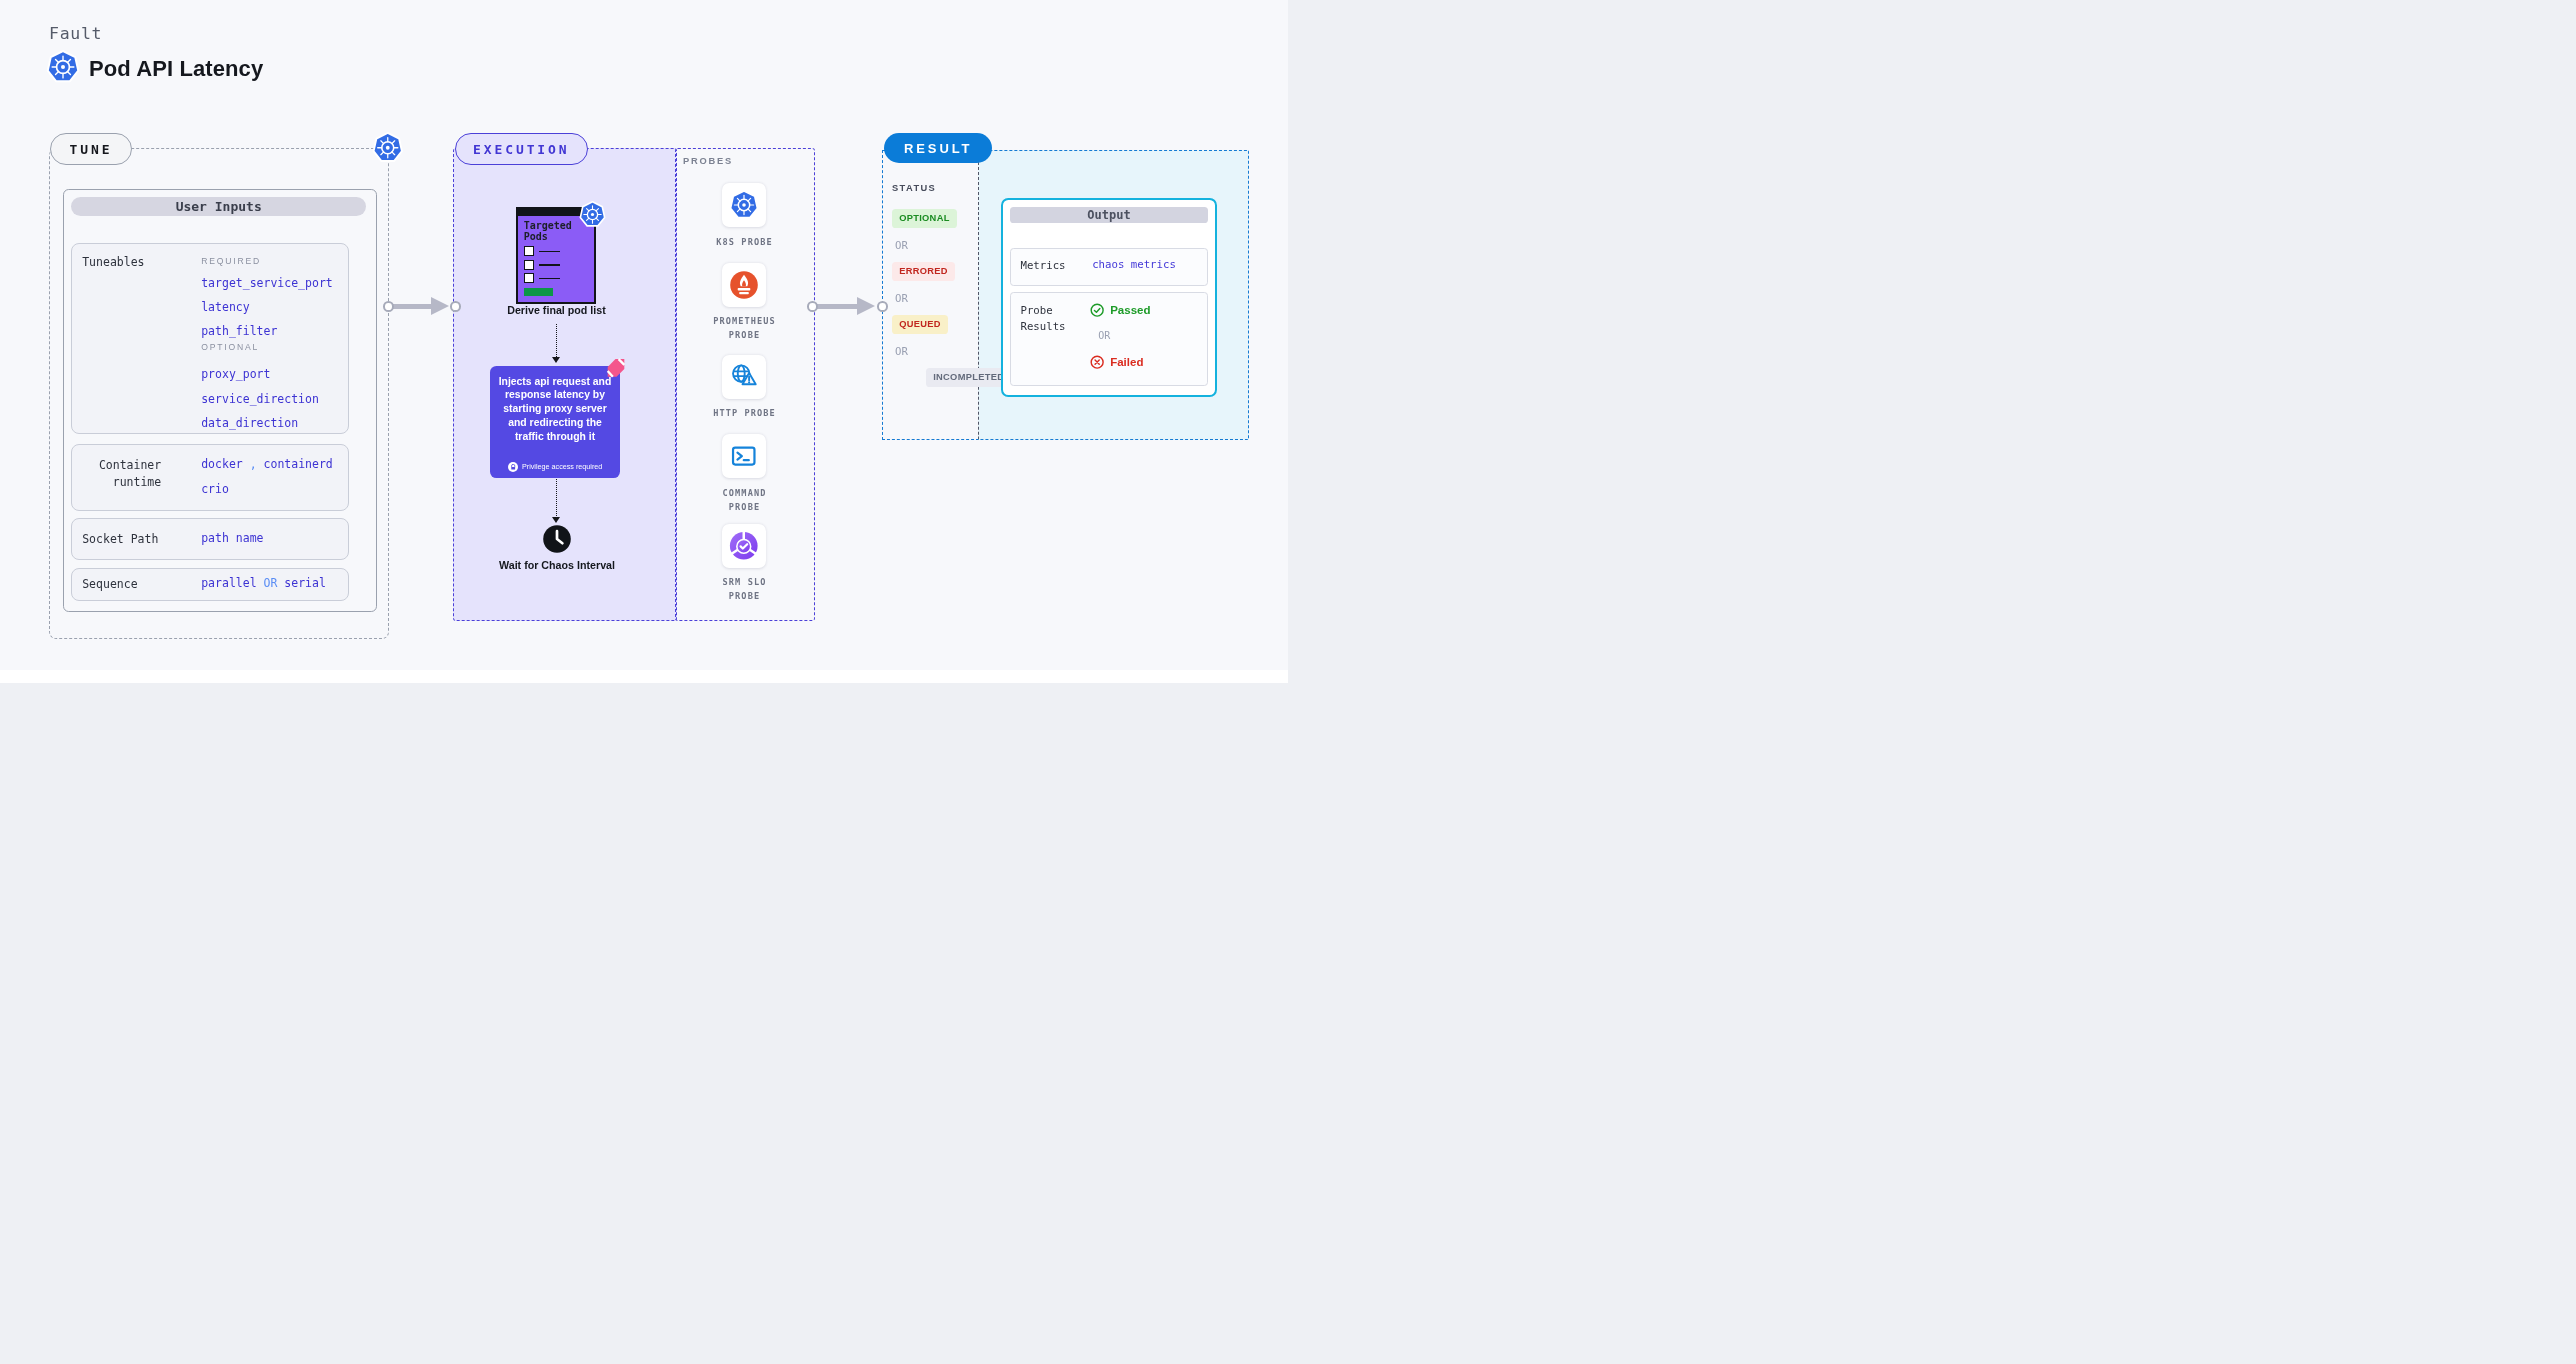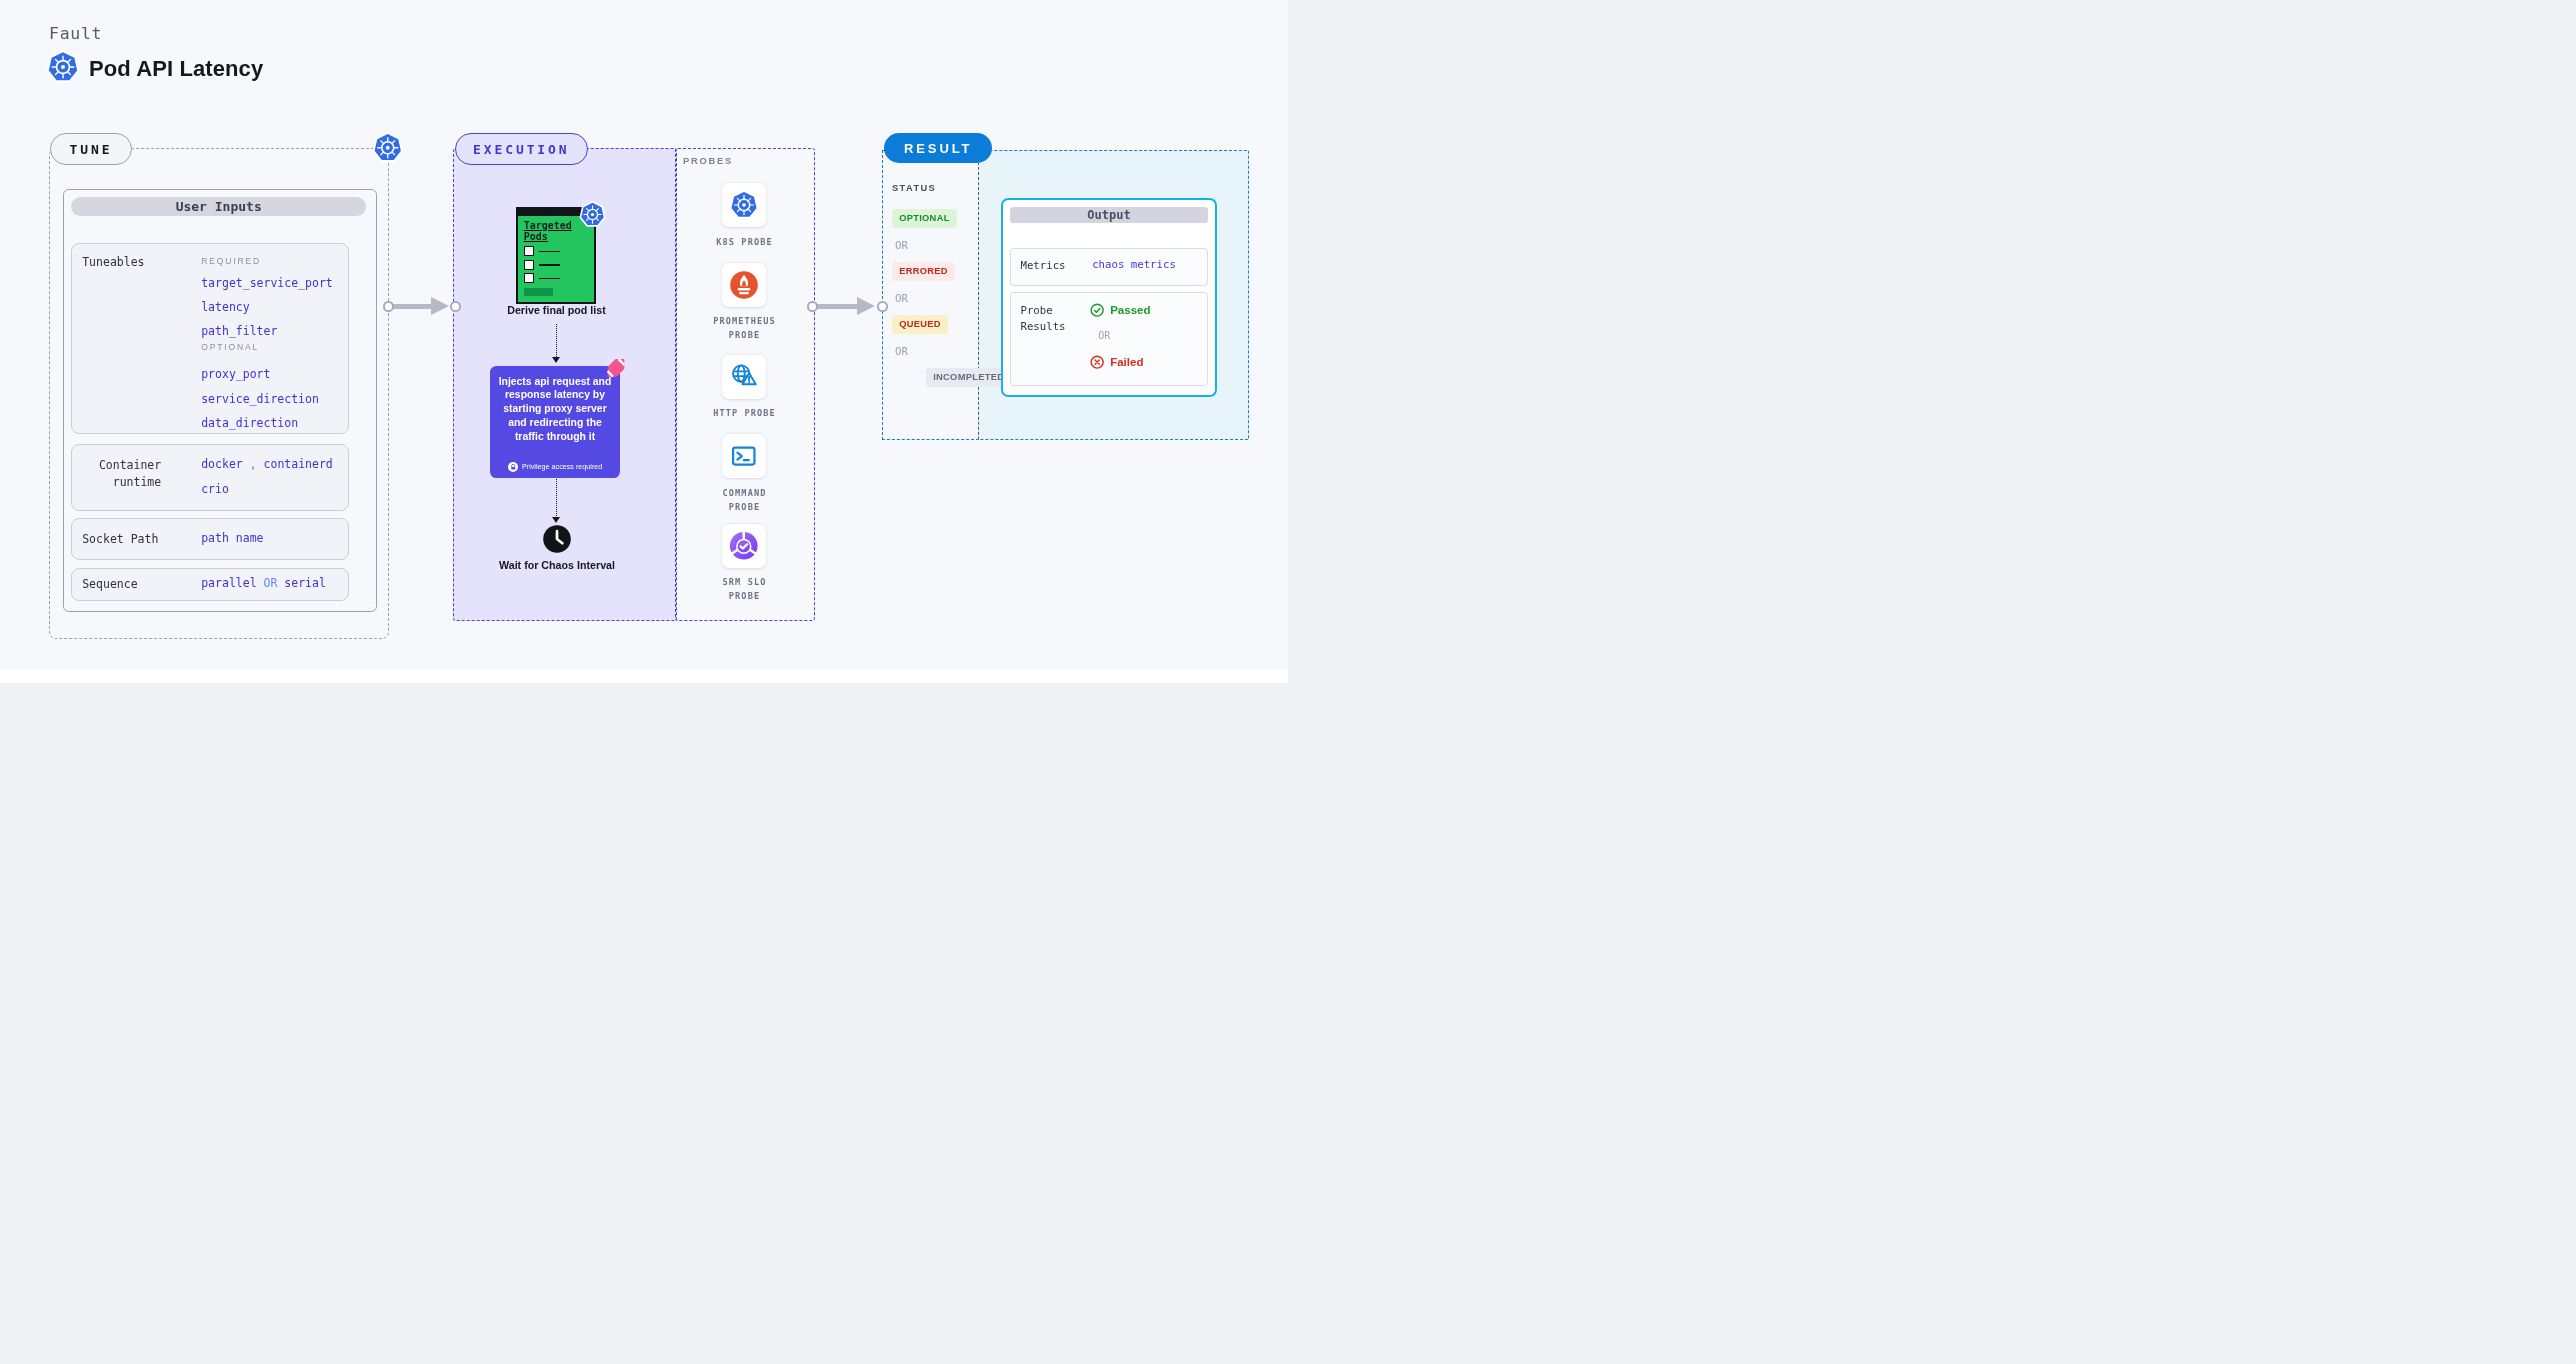--- a/index.html
+++ b/index.html
@@ -42,21 +42,21 @@
   .lite{color:#5a8df5;}
 
   
   .ring{position:absolute;width:10.7px;height:10.7px;border-radius:50%;background:#fff;border:2.1px solid #a7abba;box-sizing:border-box;z-index:8;}
   .abar{position:absolute;height:5px;background:#b6b8c7;z-index:4;}
   .ahead{position:absolute;width:0;height:0;border-top:9.3px solid transparent;border-bottom:9.3px solid transparent;border-left:18.6px solid #b6b8c7;z-index:4;}
 
   
   .pods-box{left:516px;top:207px;width:80px;z-index:2;}
   .pods-bar{height:8.6px;background:#111418;border:1.4px solid #111418;box-sizing:border-box;}
-  .pods-body{background:#22c55e;border:2.1px solid #111418;border-top:none;padding:4.3px 5.7px 5.7px 5.7px;text-decoration:underline;}
+  .pods-body{background:#8b5cf6;border:2.1px solid #111418;border-top:none;padding:4.3px 5.7px 5.7px 5.7px;}
   .pods-title{font-weight:700;font-size:10px;line-height:1.15;color:#1c1f26;margin-bottom:3.6px;}
   .chk-row{display:flex;align-items:center;gap:5px;margin:3.6px 0;}
   .chk{width:7.9px;height:7.9px;border:1.4px solid #111418;background:#fff;}
   .chk-line{width:21.5px;height:1.4px;background:#111418;}
   .green-bar{width:29px;height:7.9px;background:#0d9648;margin-top:5px;}
   .pods-k8s{left:579px;top:201px;width:27px;height:27px;z-index:3;}
   .derive{left:474px;top:304px;width:165px;text-align:center;font-size:10.7px;font-weight:700;color:#15181e;}
   .vdot{position:absolute;width:0;border-left:1.4px dotted #15161a;}
   .dhead{position:absolute;width:0;height:0;border-left:4.3px solid transparent;border-right:4.3px solid transparent;border-top:6.4px solid #15161a;}
   .inject{left:490px;top:366px;width:130px;height:112px;background:#5449e3;border-radius:6.4px;z-index:2;}

